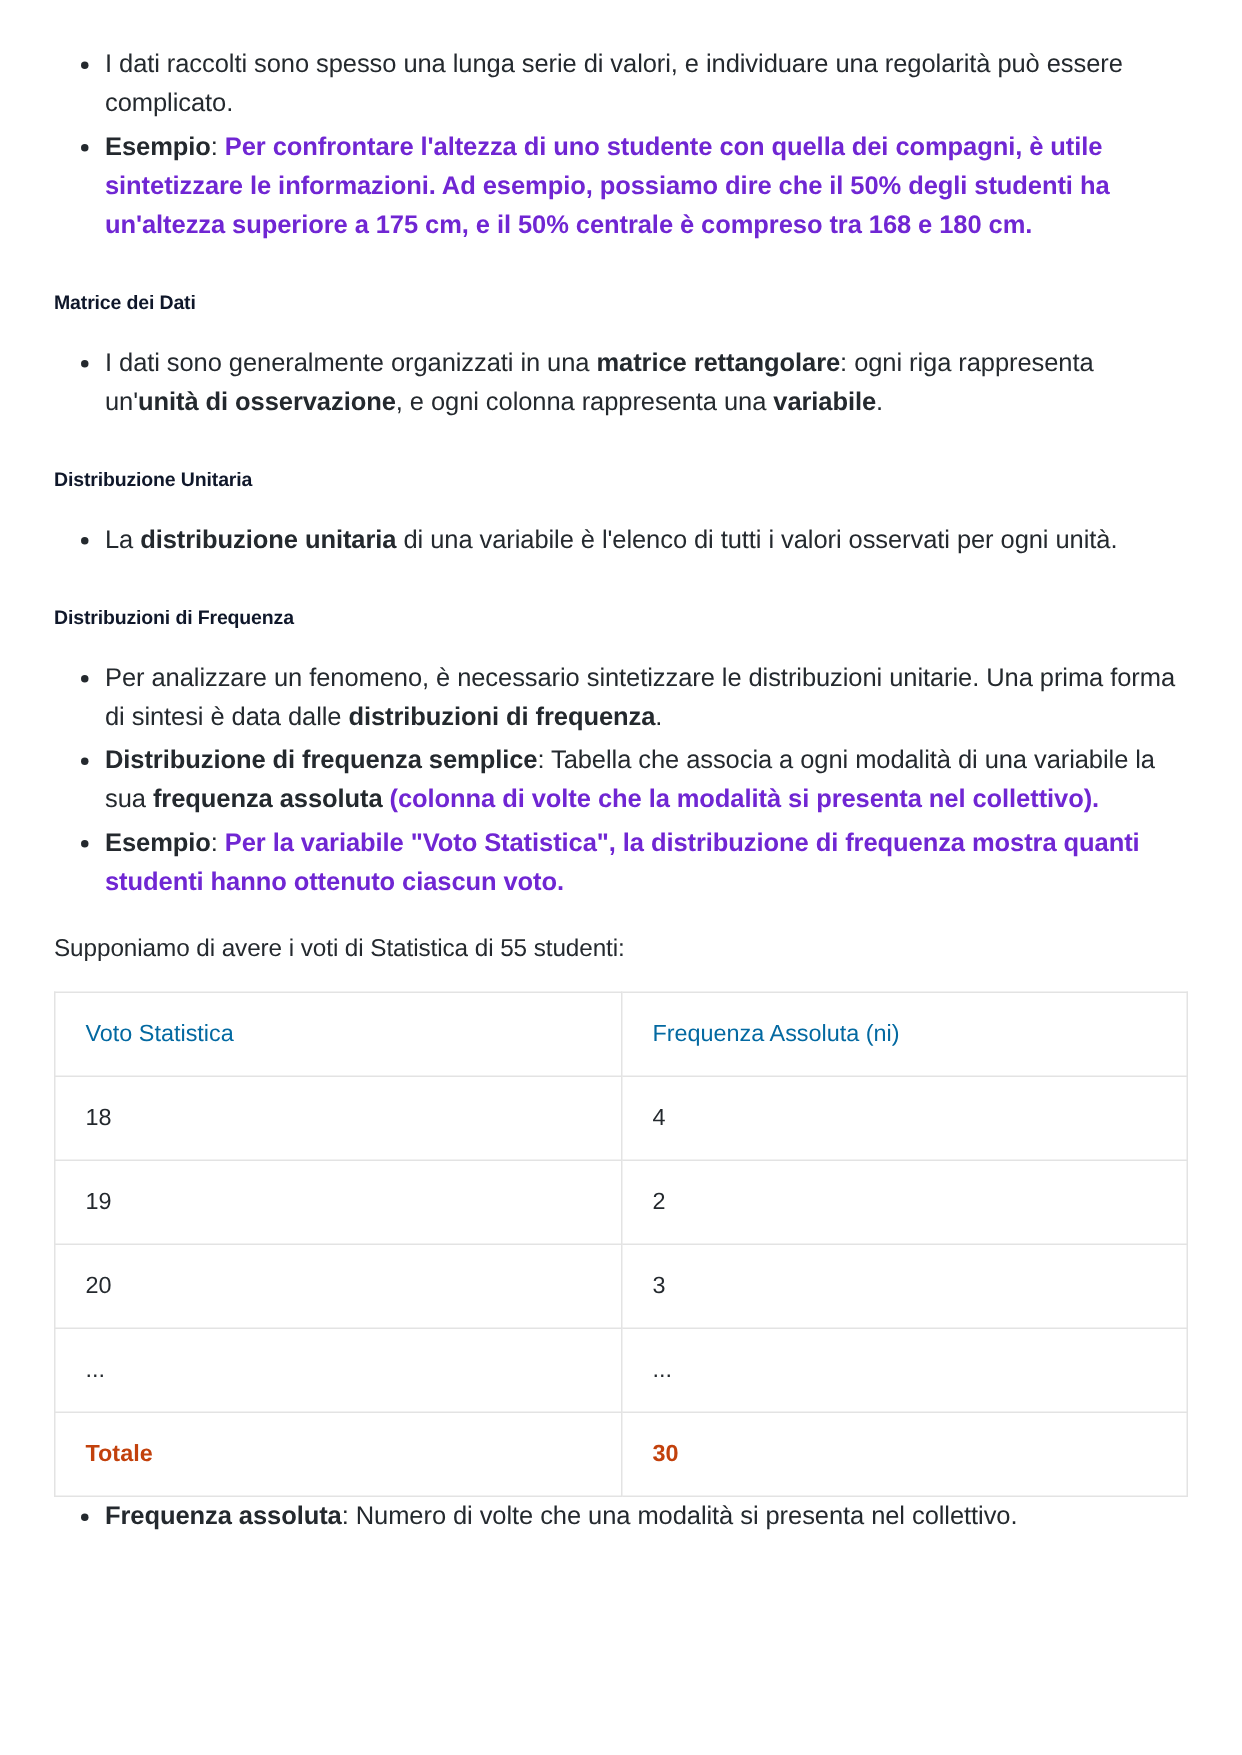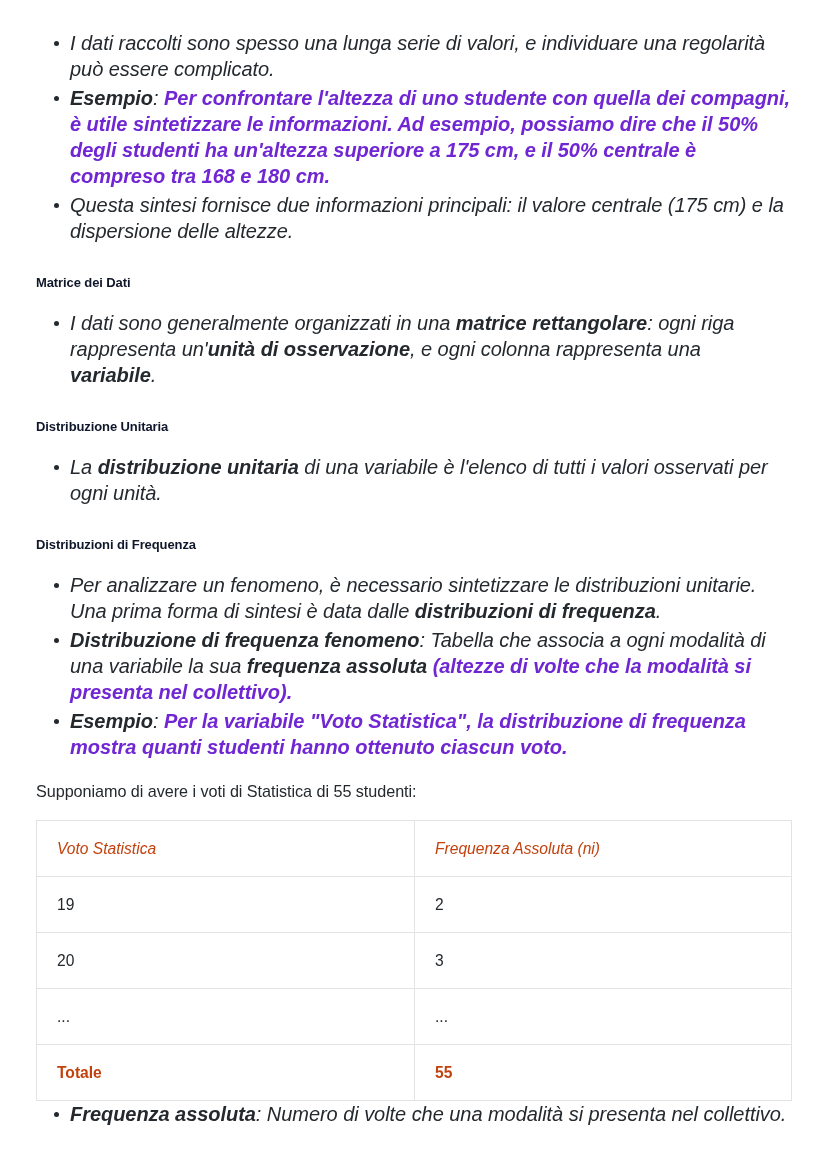--- a/index.html
+++ b/index.html
@@ -25,25 +25,24 @@
   
   ul.bullets {
     list-style: none;
     margin: 0 0 0 0;
     padding: 0;
   }
   ul.bullets li {
     position: relative;
     padding-left: 34px;
     margin: 0 0 3px 0;
-    font-size: 20px;
+    font-size: 17px;
     line-height: 26px;
     color: #24292e;
     letter-spacing: -0.05px;
-    font-style: italic;
   }
   ul.bullets li:before {
     content: "";
     position: absolute;
     left: 18px;
     top: 11px;
     width: 5px;
     height: 5px;
     border-radius: 50%;
     background: #24292e;
@@ -86,91 +85,93 @@
     border: 1px solid #e3e3e3;
     text-align: left;
     padding: 17px 20px;
     font-size: 15.6px;
     line-height: 21px;
     font-weight: normal;
     vertical-align: middle;
     height: 52px;
   }
   table.freq th {
-    color: #c2410c;
+    color: #0369a1;
     font-weight: normal;
-    font-style: italic;
   }
   table.freq td {
     color: #24292e;
   }
   table.freq tr.total td {
     font-weight: bold;
     color: #c2410c;
   }
 
   .after-table { margin-top: 20px; }
 </style>
 </head>
 <body>
 
 <div class="page">
 
   <ul class="bullets">
       <li><span>I dati raccolti sono spesso una lunga serie di valori, e individuare una regolarità può essere complicato.</span></li>
       <li><span class="b">Esempio</span><span>: </span><span class="purple">Per confrontare l'altezza di uno studente con quella dei compagni, è utile sintetizzare le informazioni. Ad esempio, possiamo dire che il 50% degli studenti ha un'altezza superiore a 175 cm, e il 50% centrale è compreso tra 168 e 180 cm.</span></li>
-      <li><span>Questa sintesi fornisce due informazioni principali: il valore centrale (175 cm) e la dispersione delle altezze.</span></li>
     </ul>
 
   <h2 class="sec">Matrice dei Dati</h2>
   <ul class="bullets">
       <li><span>I dati sono generalmente organizzati in una </span><span class="b">matrice rettangolare</span><span>: ogni riga rappresenta un'</span><span class="b">unità di osservazione</span><span>, e ogni colonna rappresenta una </span><span class="b">variabile</span><span>.</span></li>
     </ul>
 
   <h2 class="sec">Distribuzione Unitaria</h2>
   <ul class="bullets">
       <li><span>La </span><span class="b">distribuzione unitaria</span><span> di una variabile è l'elenco di tutti i valori osservati per ogni unità.</span></li>
     </ul>
 
   <h2 class="sec">Distribuzioni di Frequenza</h2>
   <ul class="bullets">
       <li><span>Per analizzare un fenomeno, è necessario sintetizzare le distribuzioni unitarie. Una prima forma di sintesi è data dalle </span><span class="b">distribuzioni di frequenza</span><span>.</span></li>
-      <li><span class="b">Distribuzione di frequenza fenomeno</span><span>: Tabella che associa a ogni modalità di una variabile la sua </span><span class="b">frequenza assoluta</span><span> </span><span class="purple">(altezze di volte che la modalità si presenta nel collettivo).</span></li>
+      <li><span class="b">Distribuzione di frequenza semplice</span><span>: Tabella che associa a ogni modalità di una variabile la sua </span><span class="b">frequenza assoluta</span><span> </span><span class="purple">(colonna di volte che la modalità si presenta nel collettivo).</span></li>
       <li><span class="b">Esempio</span><span>: </span><span class="purple">Per la variabile "Voto Statistica", la distribuzione di frequenza mostra quanti studenti hanno ottenuto ciascun voto.</span></li>
     </ul>
 
   <p class="para">Supponiamo di avere i voti di Statistica di 55 studenti:</p>
 
   <table class="freq">
     <colgroup>
         <col class="c1">
         <col class="c2">
       </colgroup>
     <thead>
       <tr>
         <th>Voto Statistica</th>
         <th>Frequenza Assoluta (ni)</th>
       </tr>
     </thead>
     <tbody>
         <tr>
+          <td>18</td>
+          <td>4</td>
+        </tr>
+        <tr>
           <td>19</td>
           <td>2</td>
         </tr>
         <tr>
           <td>20</td>
           <td>3</td>
         </tr>
         <tr>
           <td>...</td>
           <td>...</td>
         </tr>
         <tr class="total">
           <td>Totale</td>
-          <td>55</td>
+          <td>30</td>
         </tr>
       </tbody>
   </table>
 
   <ul class="bullets after-table">
       <li><span class="b">Frequenza assoluta</span><span>: Numero di volte che una modalità si presenta nel collettivo.</span></li>
     </ul>
 
 </div>
 

